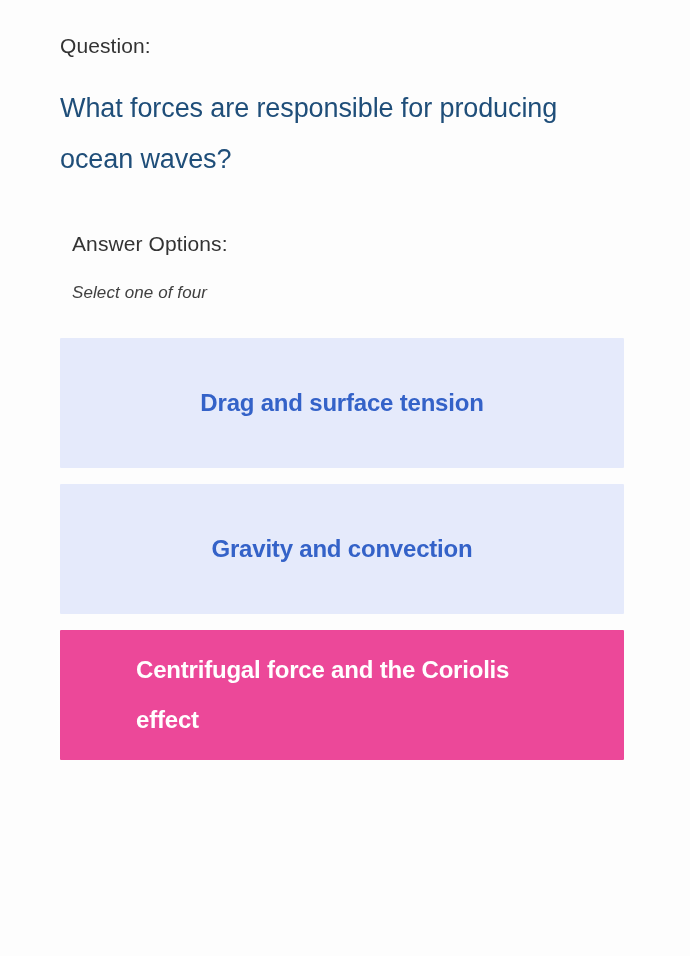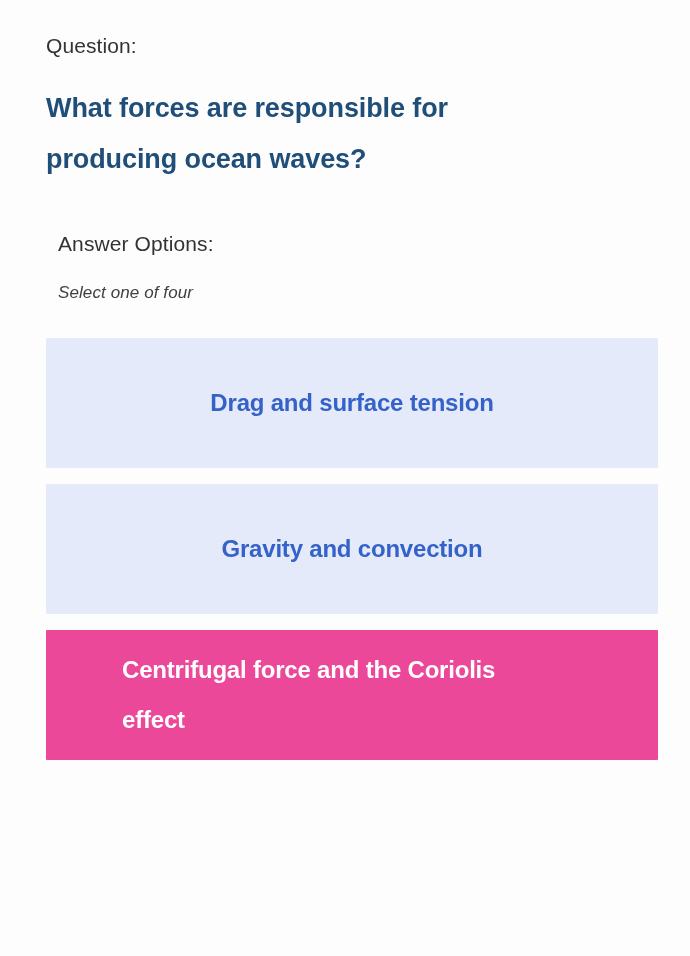--- a/index.html
+++ b/index.html
@@ -12,38 +12,38 @@
     background: #fdfdfd;
     font-family: "Liberation Sans", sans-serif;
     overflow: hidden;
   }
 
   .page {
     position: relative;
     width: 690px;
     height: 956px;
     box-sizing: border-box;
-    padding: 0 46px;
+    padding: 0 60px;
   }
 
   .question-label {
     margin: 0;
     padding-top: 32px;
     font-size: 21px;
     font-weight: 400;
     color: #333333;
     line-height: 1.35;
     letter-spacing: 0.1px;
   }
 
   .question-text {
     margin: 0;
     padding-top: 23px;
     font-size: 27px;
-    font-weight: 700;
+    font-weight: 400;
     color: #1f4e79;
     line-height: 1.88;
     letter-spacing: -0.1px;
     max-width: 520px;
   }
 
   .answer-label {
     margin: 12px;
     padding-top: 33px;
     font-size: 21px;
@@ -66,21 +66,21 @@
 
   .options {
     margin: 0;
     padding: 0;
     list-style: none;
     padding-top: 22px;
   }
 
   .option {
     box-sizing: border-box;
-    width: 612px;
+    width: 564px;
     min-height: 130px;
     margin-bottom: 16px;
     display: flex;
     align-items: center;
     justify-content: center;
     padding: 14px 72px;
     background: #e5eafb;
     border: 0;
     border-radius: 1px;
     cursor: pointer;

